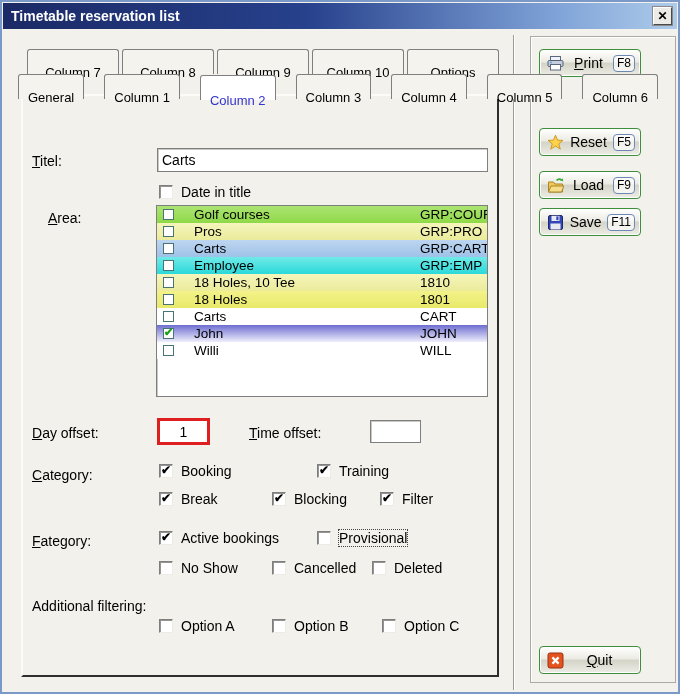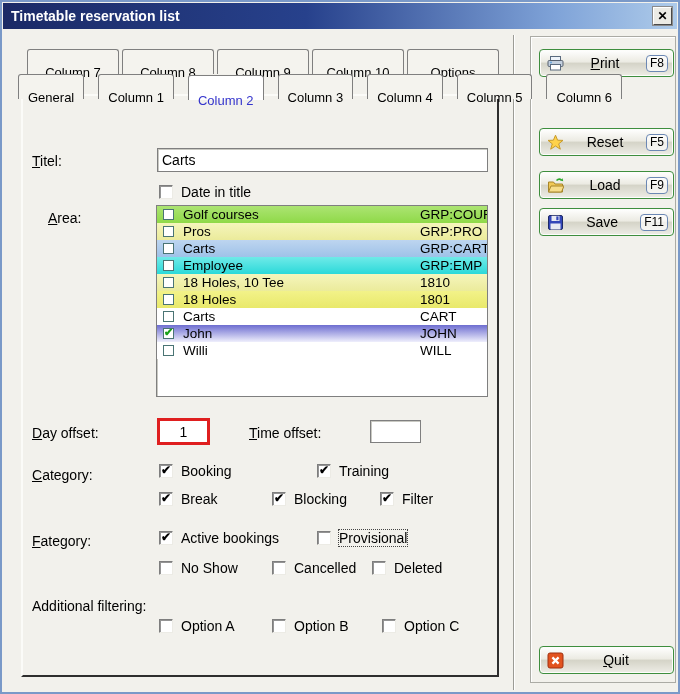--- a/index.html
+++ b/index.html
@@ -15,21 +15,21 @@
     color: #fff; font-weight: bold; line-height: 26px; padding-left: 8px;
   }
   .closebtn {
     position: absolute; top: 5px; right: 6px; width: 19px; height: 18px;
     background: #ECEBE5; border: 1px solid; border-color: #FFFFFF #4A4A4A #4A4A4A #FFFFFF;
     box-shadow: 0 0 0 1px #8A8A8A; text-align: center; line-height: 16px;
     font-weight: bold; font-size: 12px; cursor: default;
   }
   
   .tabs-top { position: absolute; left: 25px; top: 47px; width: 472px; height: 23px; display: flex; gap: 3px; }
-  .tabs-bottom { position: absolute; left: 16px; top: 70px; width: 481px; height: 27px; display: flex; gap: 14px; align-items: flex-end; z-index: 3; }
+  .tabs-bottom { position: absolute; left: 16px; top: 70px; width: 481px; height: 27px; display: flex; gap: 20px; align-items: flex-end; z-index: 3; }
   .tab {
     background: #F4F3EE; border: 1px solid #7F7F7F; border-bottom: none;
     border-radius: 3px 3px 0 0; text-align: center; font-size: 13px;
     height: 22px; line-height: 21px; padding: 12px 9px; white-space: nowrap; cursor: default;
   }
   .tabs-top .tab { flex: 1 1 0; }
   .tabs-bottom .tab { flex: 1 1 auto; }
   .tab.selected { background: #FFFFFF; color: #3434CC; height: 18px; line-height: 25px; margin-bottom: -1px; }
   
   .panel {
@@ -58,27 +58,27 @@
   }
   
   .arealist {
     position: absolute; left: 154px; top: 203px; width: 332px; height: 192px;
     background: #fff; border: 1px solid #7F7F7F; box-shadow: inset 1px 1px 0 #C9C9C2;
     overflow: hidden;
   }
   .lrow { position: relative; height: 17px; display: flex; align-items: center; font-size: 13.5px; cursor: default; }
   .lcb { width: 11px; height: 11px; border: 1px solid #4A7474; background: #fff; margin-left: 6px; position: relative; flex: none; }
   .lcb.checked::after { content: "✔"; position: absolute; left: 0px; top: -3px; font-size: 11px; font-weight: bold; color: #18A018; }
-  .lname { margin-left: 9px; white-space: nowrap; }
+  .lname { margin-left: 20px; white-space: nowrap; }
   .lcode { position: absolute; left: 263px; top: 0; line-height: 17px; white-space: nowrap; }
   
   .divider { position: absolute; left: 511px; top: 33px; width: 2px; height: 655px; border-left: 1px solid #9C9C96; border-right: 1px solid #FFFFFF; }
   .rightbox { position: absolute; left: 528px; top: 34px; width: 146px; height: 647px; border: 1px solid #ABABA5; box-shadow: inset 1px 1px 0 #FFFFFF; }
   .btn {
-    position: absolute; left: 537px; width: 135px; height: 28px;
+    position: absolute; left: 537px; width: 102px; height: 28px;
     border: 1px solid #3E8E3E; border-radius: 4px;
     background: linear-gradient(#FFFFFF, #ECEBE3 45%, #D5D4C8 52%, #EEEDE6);
     box-shadow: inset 0 0 0 1px #FDFDFB;
     display: flex; align-items: center; padding: 0 5px 0 7px; cursor: default;
   }
   .btn .ic { width: 17px; height: 17px; flex: none; }
   .btn .blabel { flex: 1 1 auto; text-align: center; }
   .fkey {
     border: 1px solid #6C88B4; border-radius: 4px; padding: 0 3px;
     font-size: 12px; line-height: 15px; background: rgba(255,255,255,0.65); flex: none;

